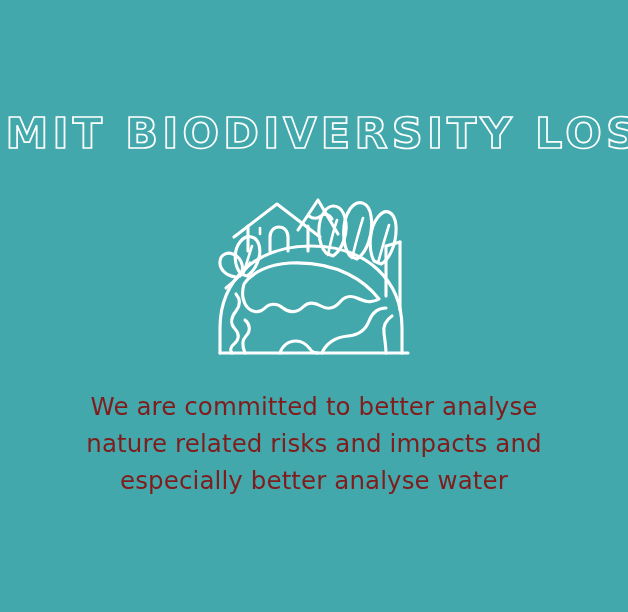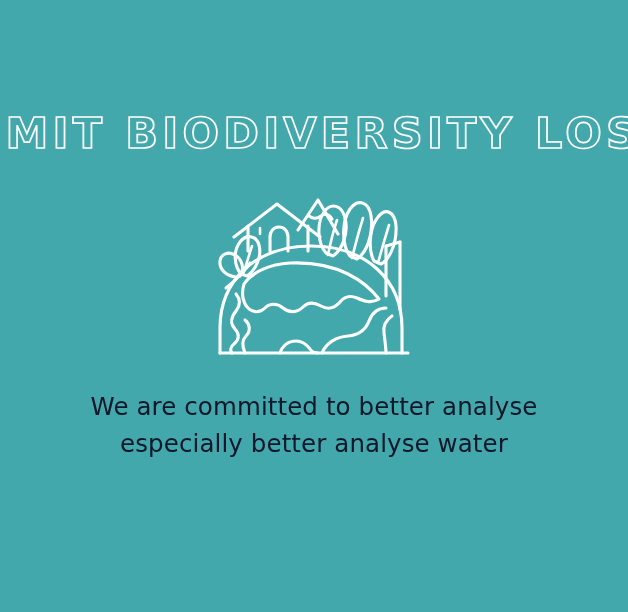--- a/index.html
+++ b/index.html
@@ -83,21 +83,21 @@
   
   #body-block {
     position: absolute;
     left: 0;
     top: 388px;
     width: 628px;
     text-align: center;
   }
   .body-line {
     display: block;
-    color: #0f172a;
+    color: #7f1d1d;
     font-family: "DejaVu Sans", sans-serif;
     font-size: 24.5px;
     font-weight: 400;
     line-height: 37px;
     letter-spacing: 0.1px;
     white-space: nowrap;
   }
 </style>
 </head>
 <body>
@@ -171,16 +171,17 @@
 
       <path class="ln" d="M186 44 L186 112"></path>
       <path class="ln" d="M172 48 L172 98"></path>
       <path class="ln" d="M172 48 L186 44"></path>
 
     </svg>
   </div>
 
   <div id="body-block">
     <span class="body-line">We are committed to better analyse</span>
+    <span class="body-line">nature related risks and impacts and</span>
     <span class="body-line">especially better analyse water</span>
   </div>
 
 </div>
 
 </body></html>

